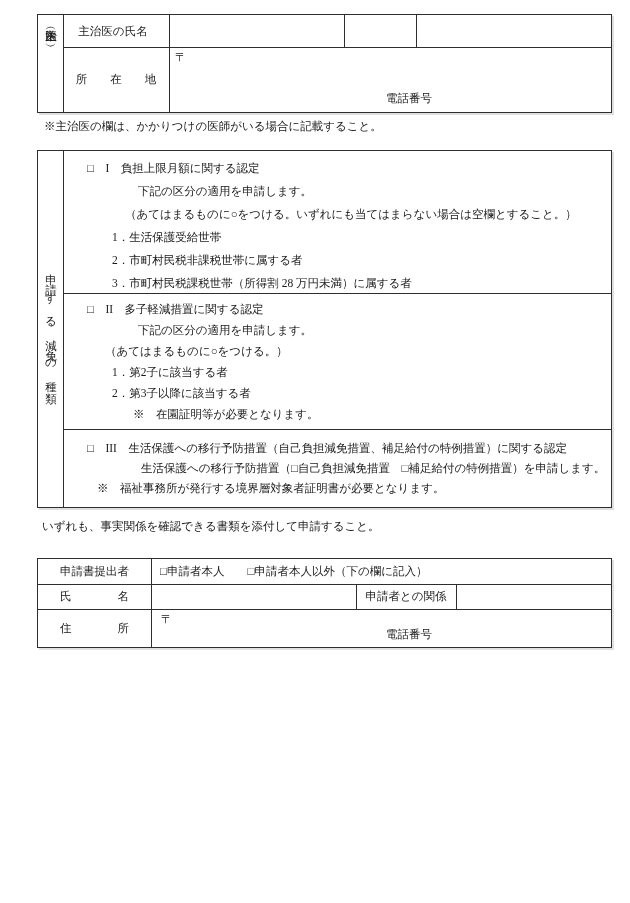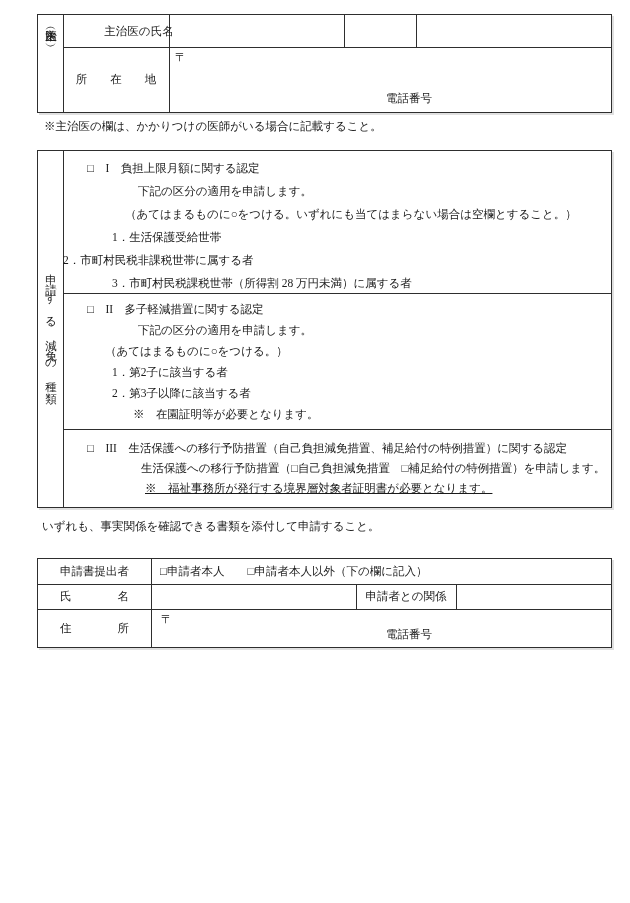--- a/index.html
+++ b/index.html
@@ -51,21 +51,21 @@
 
   <div class="tbl" style="left:37px; top:14px; width:575px; height:99px;">
 
     <div class="cell" style="left:0; top:0; width:25px; height:97px;">
       <span class="vert-label" style="top:5px; letter-spacing:1px;">主治医（※）</span>
     </div>
     <div class="vline" style="left:25px; top:0; height:97px;"></div>
     <div class="vline" style="left:131px; top:0; height:97px;"></div>
     <div class="hline" style="left:25px; top:32px; width:548px;"></div>
 
-    <div class="cell center-cell" style="left:42px; top:0; width:106px; height:32px;padding-left:12px;">
+    <div class="cell center-cell" style="left:16px; top:0; width:106px; height:32px;padding-left:12px;">
       <span>主治医の氏名</span>
     </div>
     <div class="cell" style="left:131px; top:0; width:175px; height:32px;"><span></span></div>
     <div class="vline" style="left:306px; top:0; height:32px;"></div>
     <div class="vline" style="left:378px; top:0; height:32px;"></div>
     <div class="cell" style="left:378px; top:0; width:195px; height:32px;"><span></span></div>
 
     <div class="cell center-cell" style="left:25px; top:32px; width:106px; height:65px;">
       <span>所　　在　　地</span>
     </div>
@@ -85,37 +85,37 @@
     </div>
     <div class="vline" style="left:25px; top:0; height:356px;"></div>
     <div class="hline" style="left:25px; top:142px; width:548px;"></div>
     <div class="hline" style="left:25px; top:278px; width:548px;"></div>
 
     <div class="cell" style="left:25px; top:0; width:548px; height:142px; padding-top:6px;">
       <div class="ln" style="padding-left:24px; line-height:23px;">□　I　負担上限月額に関する認定</div>
       <div class="ln" style="padding-left:75px; line-height:23px;">下記の区分の適用を申請します。</div>
       <div class="ln" style="padding-left:62px; line-height:23px;">（あてはまるものに○をつける。いずれにも当てはまらない場合は空欄とすること。）</div>
       <div class="ln" style="padding-left:49px; line-height:23px;">1．生活保護受給世帯</div>
-      <div class="ln" style="line-height:23px;">2．市町村民税非課税世帯に属する者</div>
+      <div class="ln" style="padding-left:49px; line-height:23px;">2．市町村民税非課税世帯に属する者</div>
       <div class="ln" style="padding-left:49px; line-height:23px;">3．市町村民税課税世帯（所得割 28 万円未満）に属する者</div>
     </div>
 
     <div class="cell" style="left:25px; top:142px; width:456px; height:136px; padding-top:6px;">
       <div class="ln" style="padding-left:24px; line-height:21px;">□　II　多子軽減措置に関する認定</div>
       <div class="ln" style="padding-left:75px; line-height:21px;">下記の区分の適用を申請します。</div>
       <div class="ln" style="padding-left:42px; line-height:21px;">（あてはまるものに○をつける。）</div>
       <div class="ln" style="padding-left:49px; line-height:21px;">1．第2子に該当する者</div>
       <div class="ln" style="padding-left:49px; line-height:21px;">2．第3子以降に該当する者</div>
       <div class="ln" style="padding-left:70px; line-height:21px;">※　在園証明等が必要となります。</div>
     </div>
 
     <div class="cell" style="left:25px; top:278px; width:548px; height:94px; padding-top:9px;">
       <div class="ln" style="padding-left:24px; line-height:20px;">□　III　生活保護への移行予防措置（自己負担減免措置、補足給付の特例措置）に関する認定</div>
       <div class="ln" style="padding-left:78px; line-height:20px;">生活保護への移行予防措置（□自己負担減免措置　□補足給付の特例措置）を申請します。</div>
-      <div class="ln" style="padding-left:82px; line-height:20px;text-decoration:underline;">※　福祉事務所が発行する境界層対象者証明書が必要となります。</div>
+      <div class="ln" style="padding-left:34px; line-height:20px;">※　福祉事務所が発行する境界層対象者証明書が必要となります。</div>
     </div>
   </div>
 
   <div class="note" style="left:42px; top:519px;">いずれも、事実関係を確認できる書類を添付して申請すること。</div>
 
   <div class="tbl" style="left:37px; top:558px; width:575px; height:90px;">
     <div class="vline" style="left:113px; top:0; height:88px;"></div>
     <div class="hline" style="left:0; top:25px; width:573px;"></div>
     <div class="hline" style="left:0; top:50px; width:573px;"></div>
 

